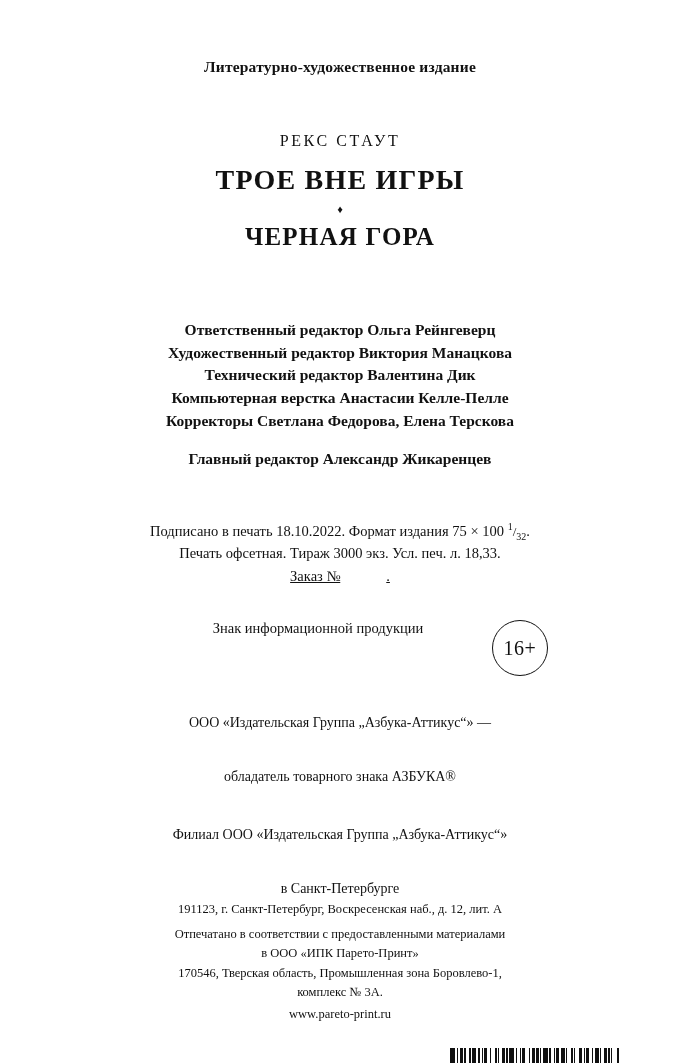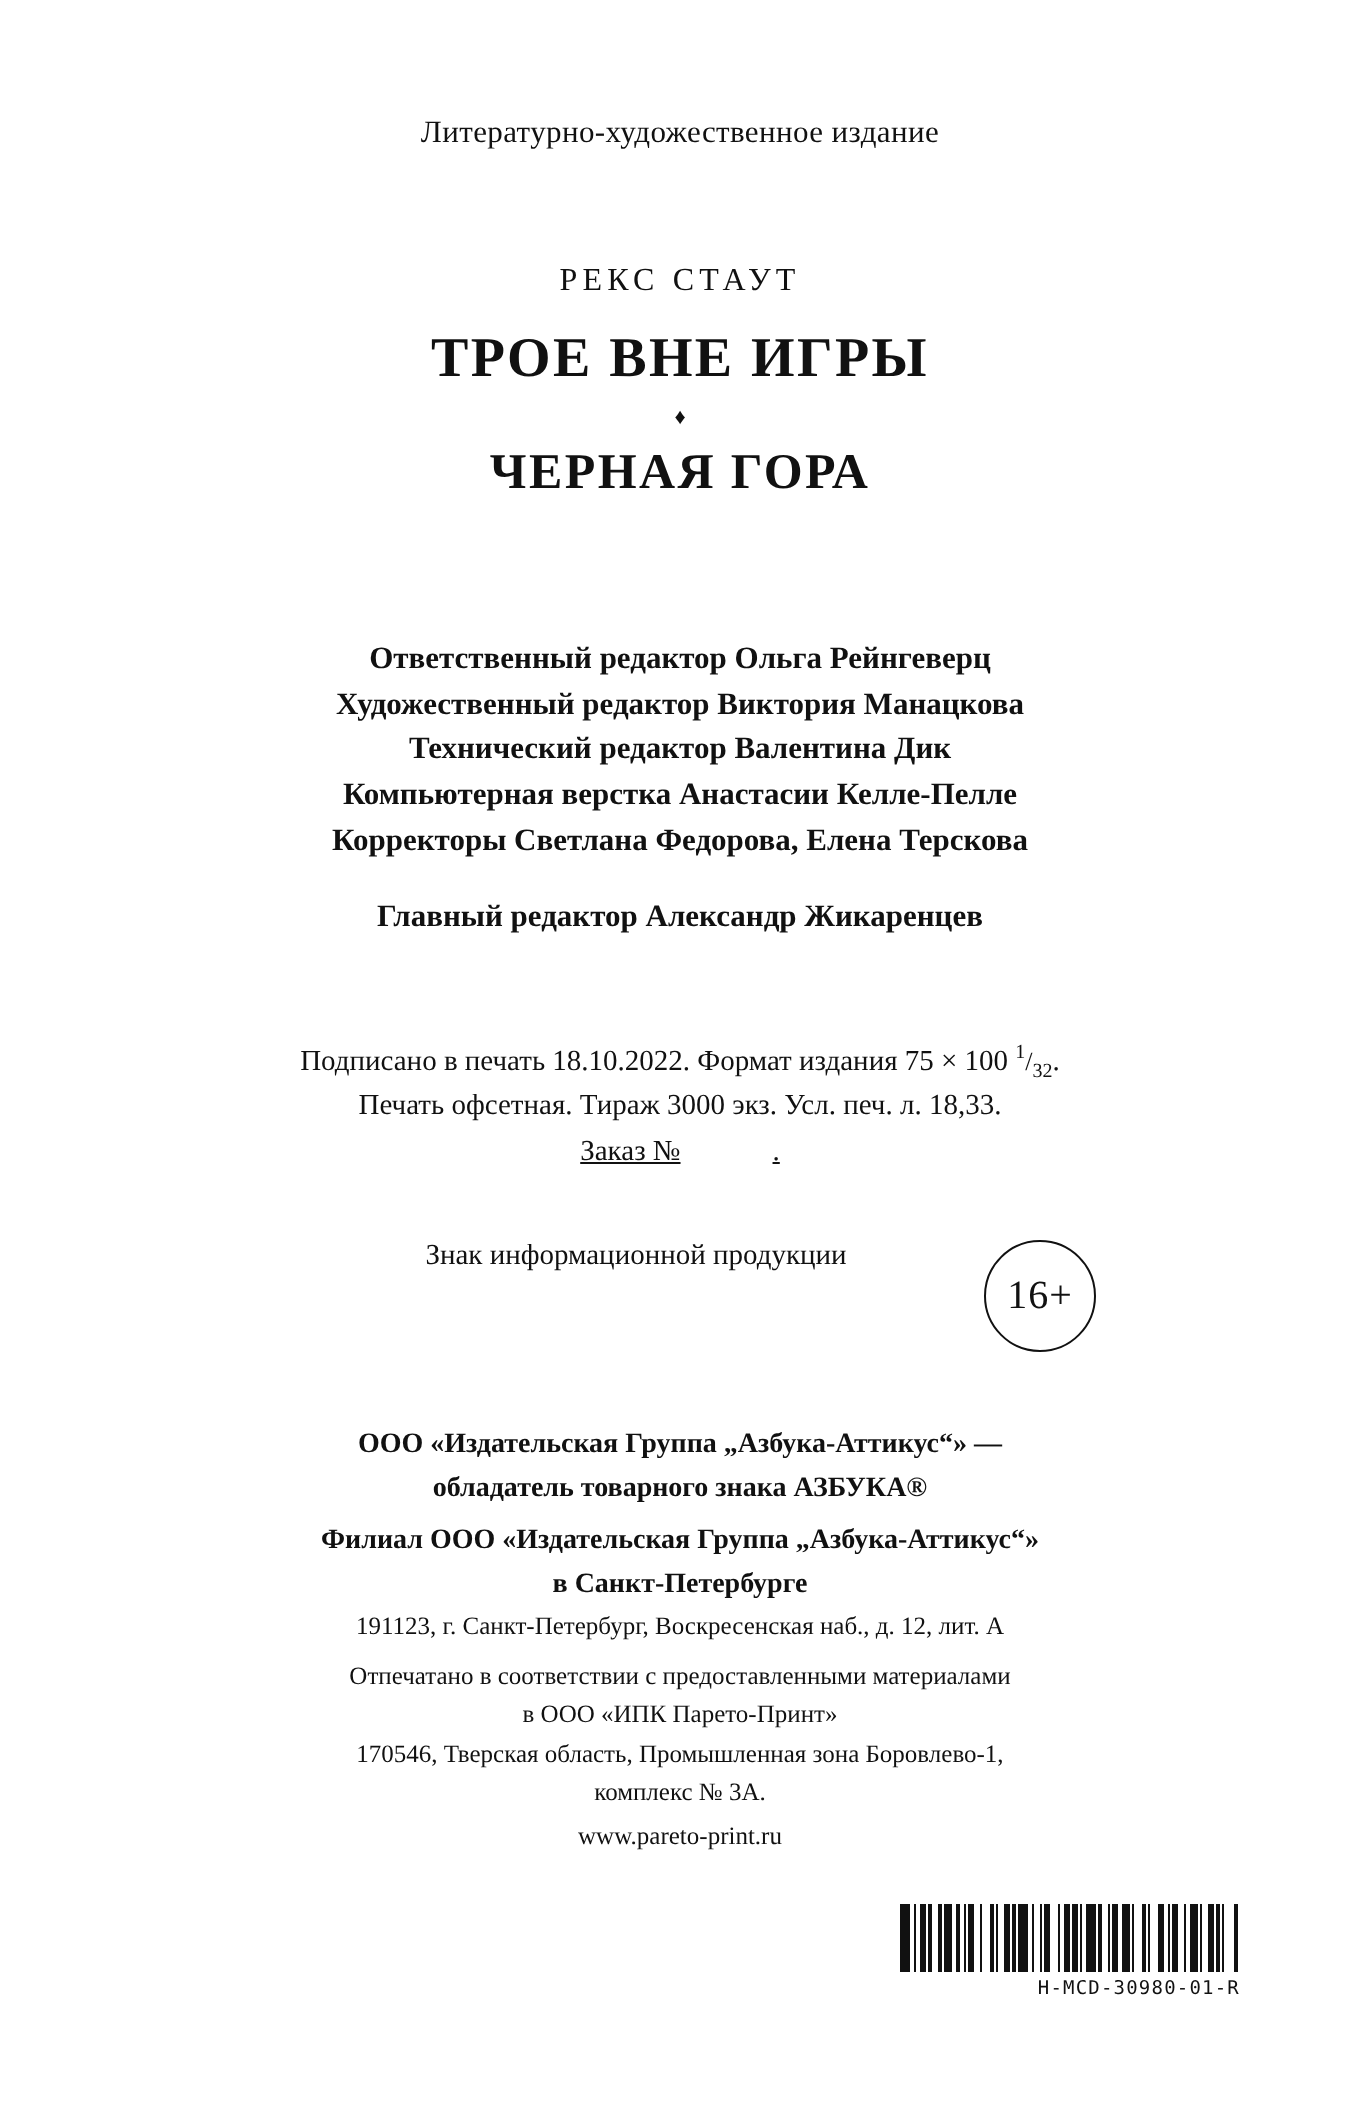--- a/index.html
+++ b/index.html
@@ -20,21 +20,21 @@
     height: 1063px;
     box-sizing: border-box;
     padding: 0 60px;
     text-align: center;
   }
 
   
   .edition-line {
     margin-top: 58px;
     font-size: 15.5px;
-    font-weight: normal;
+    font-weight: bold;
     letter-spacing: 0.2px;
   }
 
   
   .author-block {
     margin-top: 56px;
   }
   .author-name {
     font-size: 16px;
     letter-spacing: 2.6px;
@@ -132,22 +132,23 @@
     letter-spacing: 0.5px;
   }
 
   
   .publisher-block {
     margin-top: 72px;
     font-size: 13.5px;
     line-height: 1.56;
   }
   .publisher-block .b {
-    font-weight: bold;
+    font-weight: normal;
     font-size: 14px;
+    margin-top: 32px;
   }
   .publisher-block .sm {
     font-size: 12.5px;
   }
   .publisher-block .web {
     font-size: 12.5px;
     margin-top: 2px;
   }
   .pub-gap {
     height: 5px;

